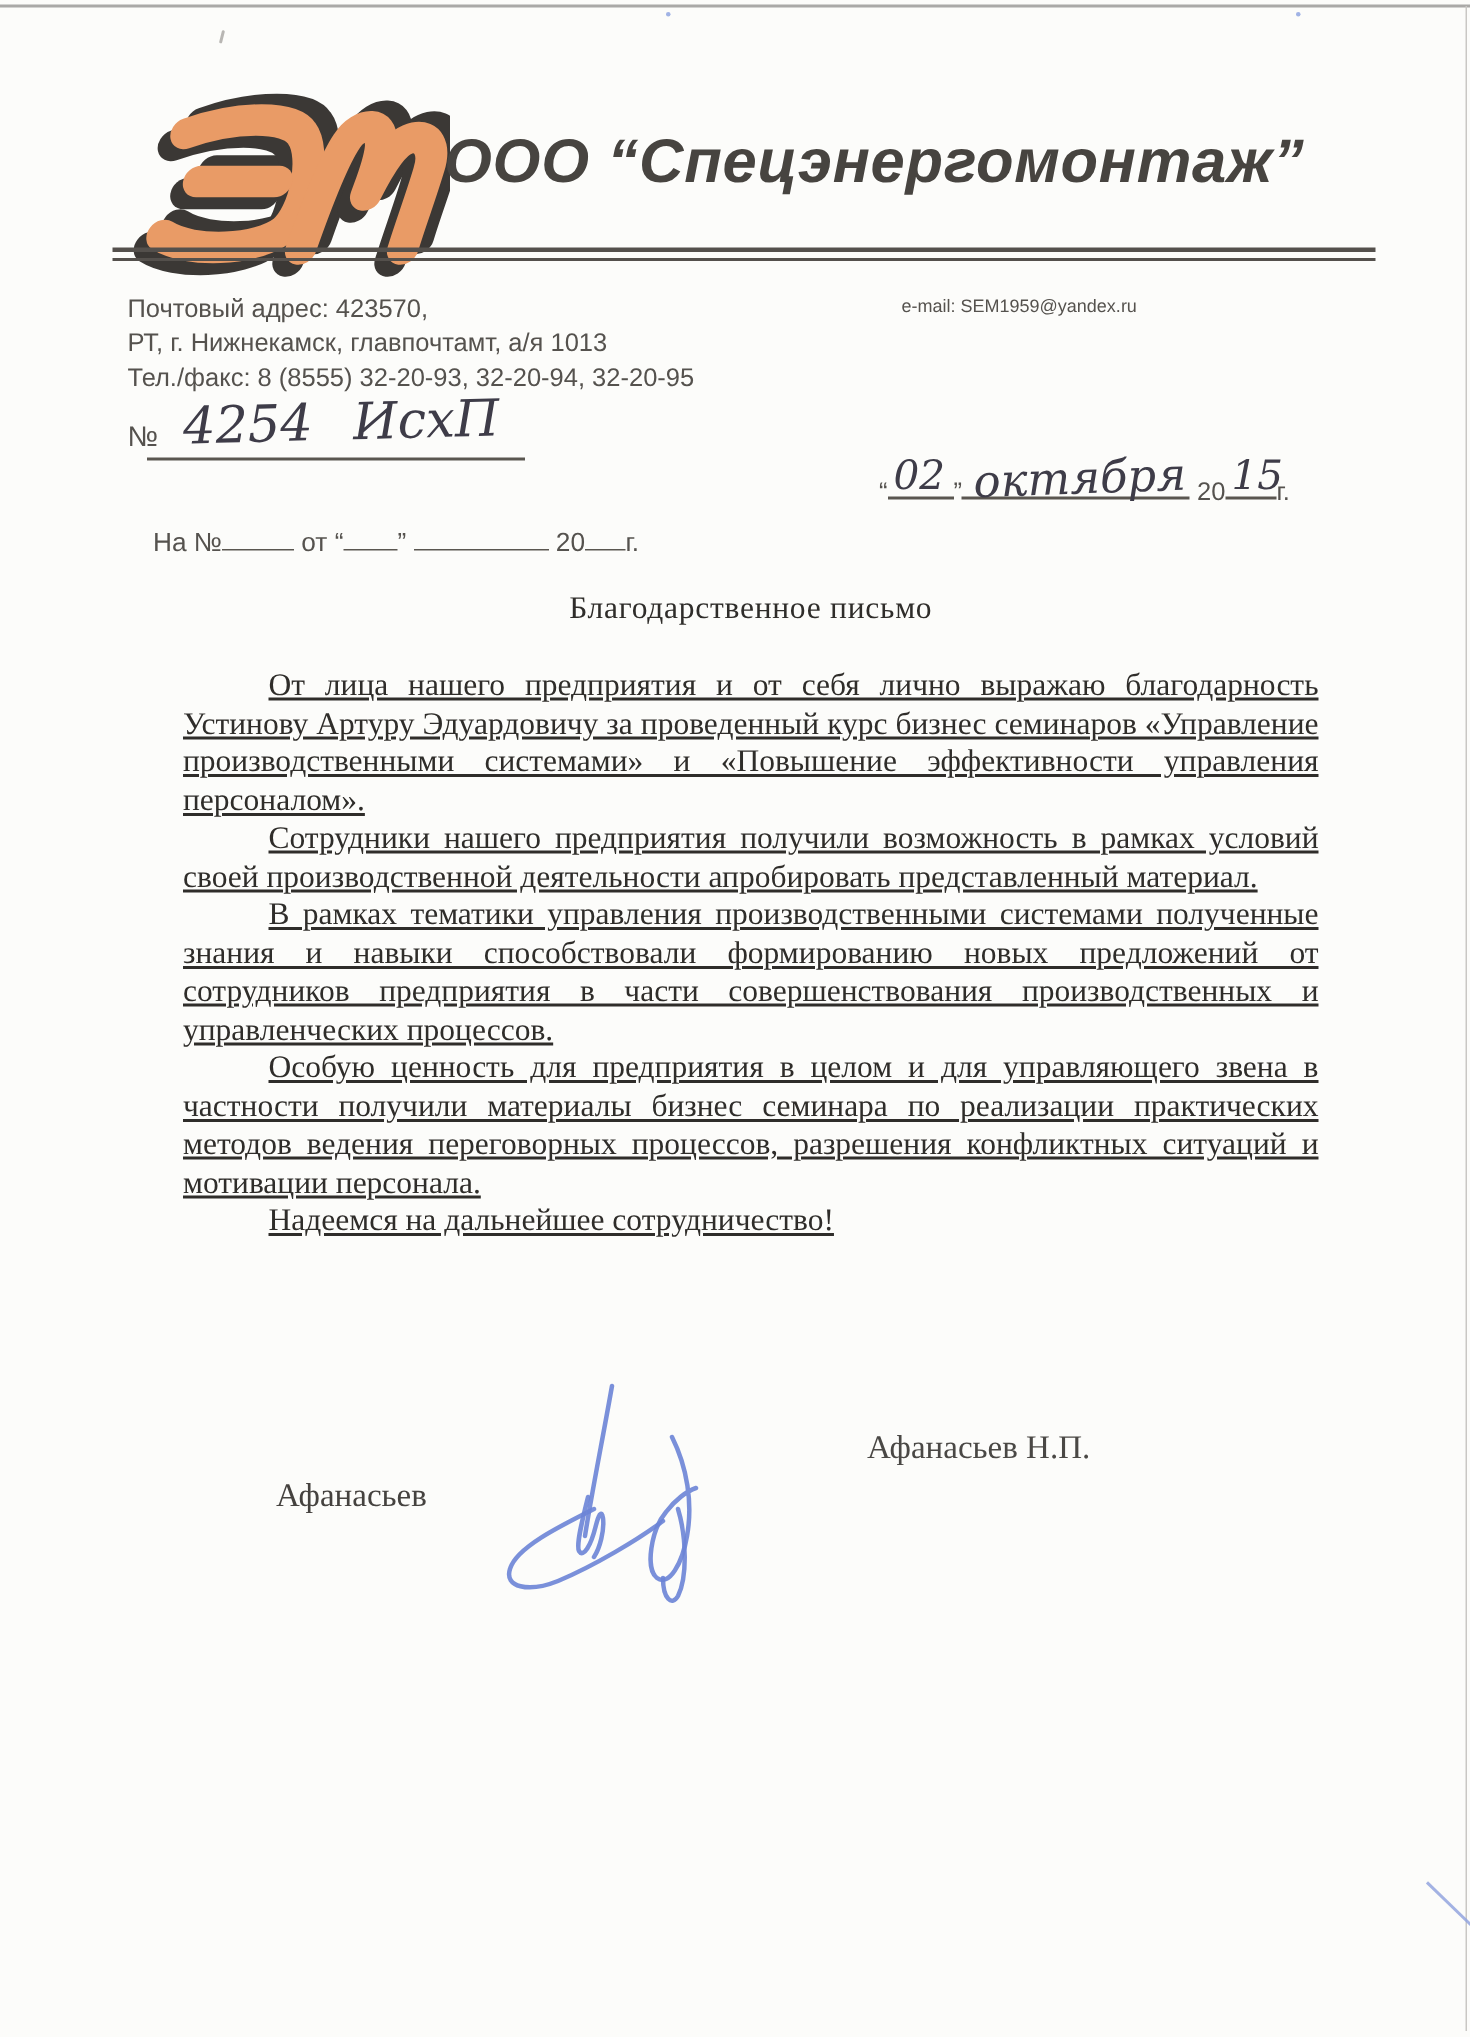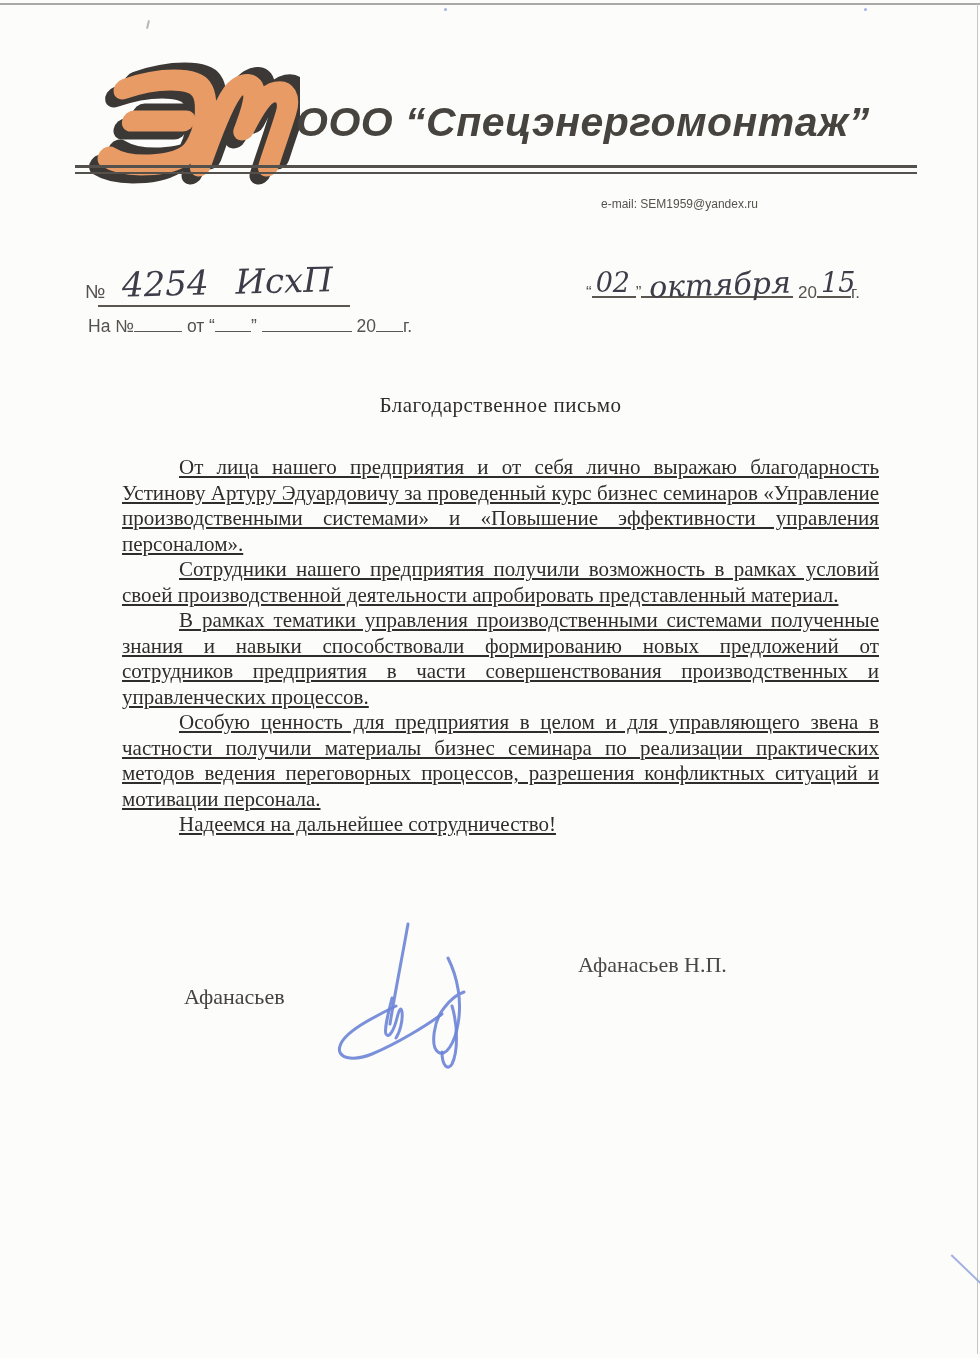--- a/index.html
+++ b/index.html
@@ -26,54 +26,54 @@
   .scan-top{position:absolute;left:0;top:3px;width:980px;height:0;border-top:2px solid #8f8d8b;opacity:.75;}
   .scan-right{position:absolute;left:977px;top:4px;height:1350px;width:0;border-left:1.5px solid #c9c7c4;}
   .scan-dot{position:absolute;width:3px;height:3px;border-radius:50%;background:#8aa0e0;opacity:.8;}
   .scan-squiggle{position:absolute;left:147px;top:20px;width:2px;height:9px;background:#9b9894;transform:rotate(14deg);border-radius:2px;opacity:.7;}
   .scan-blue-corner{position:absolute;left:944px;top:1272px;width:52px;height:0;border-top:2px solid #93a4de;transform:rotate(44deg);opacity:.85;}
   
   .logo{position:absolute;left:70px;top:56px;width:230px;height:138px;}
   .logo .lg-shadow{fill:none;stroke:var(--logo-shadow);stroke-width:21;stroke-linecap:round;stroke-linejoin:round;}
   .logo .lg-front{fill:none;stroke:var(--logo-orange);stroke-width:21;stroke-linecap:round;stroke-linejoin:round;}
   .company-name{
-    position:absolute;left:296px;top:99px;width:625px;
+    position:absolute;left:296px;top:84px;width:625px;
     font-family:"Liberation Sans", sans-serif;
     font-weight:bold;font-style:italic;
     font-size:41px;letter-spacing:.5px;
     color:#474440;white-space:nowrap;
   }
   .rule-double{position:absolute;left:75px;top:165px;width:842px;height:4px;
     border-top:3px solid var(--rule);border-bottom:2px solid var(--rule);}
   .address{position:absolute;left:85px;top:194px;
     font-family:"Liberation Sans", sans-serif;font-size:17px;line-height:23px;color:var(--text-gray);}
   .email{position:absolute;left:601px;top:197px;
     font-family:"Liberation Sans", sans-serif;font-size:12px;color:var(--text-gray);}
   
   .refnum-symbol{position:absolute;left:85px;top:281px;
     font-family:"Liberation Sans", sans-serif;font-size:19px;color:var(--text-gray);}
   .refnum-line{position:absolute;left:98px;top:305px;width:252px;height:0;border-top:2px solid #5a5650;}
   .handwriting{
     font-family:"DejaVu Serif", serif;font-style:italic;color:var(--ink-dark);
     white-space:nowrap;
   }
   .refnum-value{position:absolute;left:122px;top:262px;font-size:34px;word-spacing:16px;transform:rotate(-1.5deg);}
-  .reply-line{position:absolute;left:88px;top:316px;
+  .reply-line{position:absolute;left:102px;top:316px;
     font-family:"Liberation Sans", sans-serif;font-size:17.5px;color:var(--text-gray);white-space:nowrap;}
-  .blank{display:inline-block;border-bottom:1.8px solid #5a5650;height:15px;vertical-align:baseline;position:relative;}
+  .blank{display:inline-block;border-bottom:1.8px solid #5a5650;height:15px;vertical-align:baseline;position:relative;margin-top:35px;}
   .b48{width:48px;} .b36{width:36px;} .b90{width:90px;} .b27{width:27px;}
   .date-block{position:absolute;left:586px;top:272px;
     font-family:"Liberation Sans", sans-serif;font-size:17px;color:var(--text-gray);white-space:nowrap;}
   .date-block .blank{border-bottom-width:2px;height:24px;}
   .d-day{width:44px;} .d-month{width:152px;} .d-year{width:34px;}
   .hw-in{position:absolute;left:4px;bottom:-2px;font-size:27px;}
   .hw-month{font-size:30px;left:8px;bottom:-6px;transform:rotate(-2deg);}
   
   .letter{position:absolute;left:122px;top:393px;width:757px;}
-  .letter-title{font-size:21px;font-weight:normal;text-align:center;margin:0 0 37px 0;letter-spacing:.5px;color:var(--text-dark);}
+  .letter-title{font-size:21px;font-weight:normal;text-align:center;margin:0 0 26px 0;letter-spacing:.5px;color:var(--text-dark);}
   .letter p{margin:0;font-size:21px;line-height:25.5px;text-align:justify;text-indent:57px;color:var(--text-dark);text-decoration:underline;}
   
   .sig-position{position:absolute;left:184px;top:984px;font-size:22px;color:#45423f;}
   .sig-name{position:absolute;left:578px;top:952px;font-size:22px;color:#4a4845;}
   .sig-ink{position:absolute;left:330px;top:906px;width:180px;height:170px;}
   .sig-ink path{fill:none;stroke:var(--ink-blue);stroke-width:3;stroke-linecap:round;opacity:.9;}
 </style>
 </head>
 <body>
 
@@ -102,20 +102,25 @@
 
       <path class="lg-front" d="M38,33 C70,21 105,21 115,33 C127,46 127,85 113,98 C98,111 55,113 34,101"></path>
       <path class="lg-front" d="M52,65 L104,65"></path>
       <path class="lg-front" d="M128,110 C134,76 140,50 146,38 C152,25 167,25 169,40 C170,51 167,63 165,74 C172,53 179,38 189,36 C199,34 206,43 204,57 C202,74 198,94 196,110"></path>
     </g>
   </svg>
 
   <div class="company-name">ООО “Спецэнергомонтаж”</div>
   <div class="rule-double"></div>
 
+  <div class="address">
+    <div>Почтовый адрес: 423570,</div>
+    <div>РТ, г. Нижнекамск, главпочтамт, а/я 1013</div>
+    <div>Тел./факс: 8 (8555) 32-20-93, 32-20-94, 32-20-95</div>
+  </div>
   <div class="email">e-mail: SEM1959@yandex.ru</div>
 
   <div class="refnum-symbol">№</div>
   <div class="handwriting refnum-value">4254 ИсхП</div>
   <div class="refnum-line"></div>
 
   <div class="reply-line"><span>На №</span><span class="blank b48"></span> <span>от “</span><span class="blank b36"></span><span>”</span> <span class="blank b90"></span> <span>20</span><span class="blank b27"></span><span>г.</span>
   </div>
 
   <div class="date-block"><span>“</span><span class="blank d-day"><span class="handwriting hw-in">02</span></span><span>”</span><span class="blank d-month"><span class="handwriting hw-in hw-month">октября</span></span> <span>20</span><span class="blank d-year"><span class="handwriting hw-in">15</span></span><span>г.</span>

